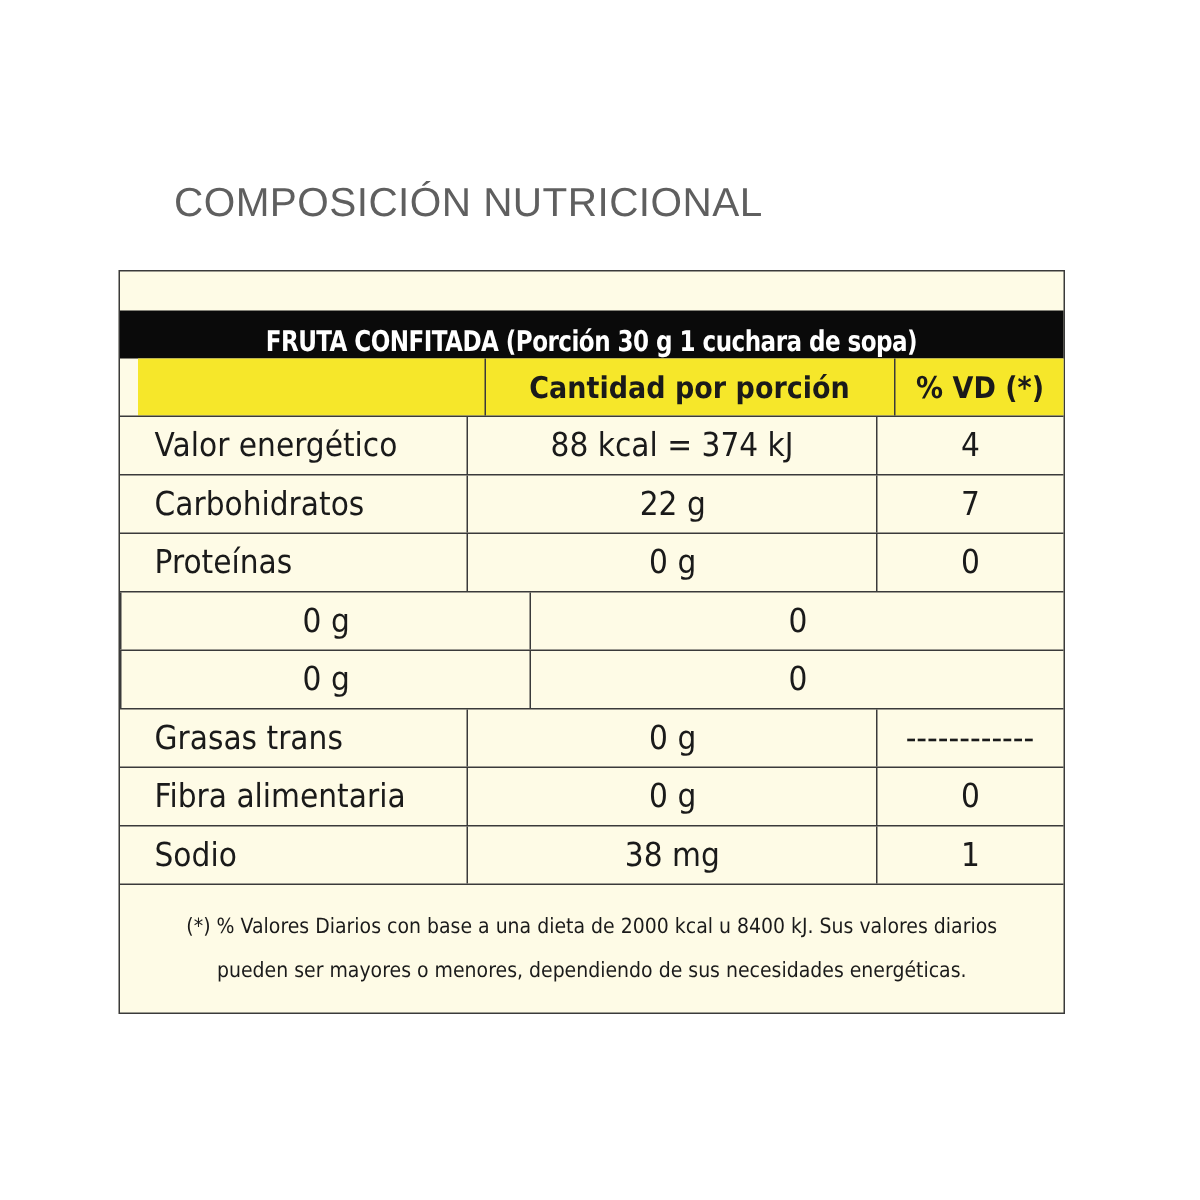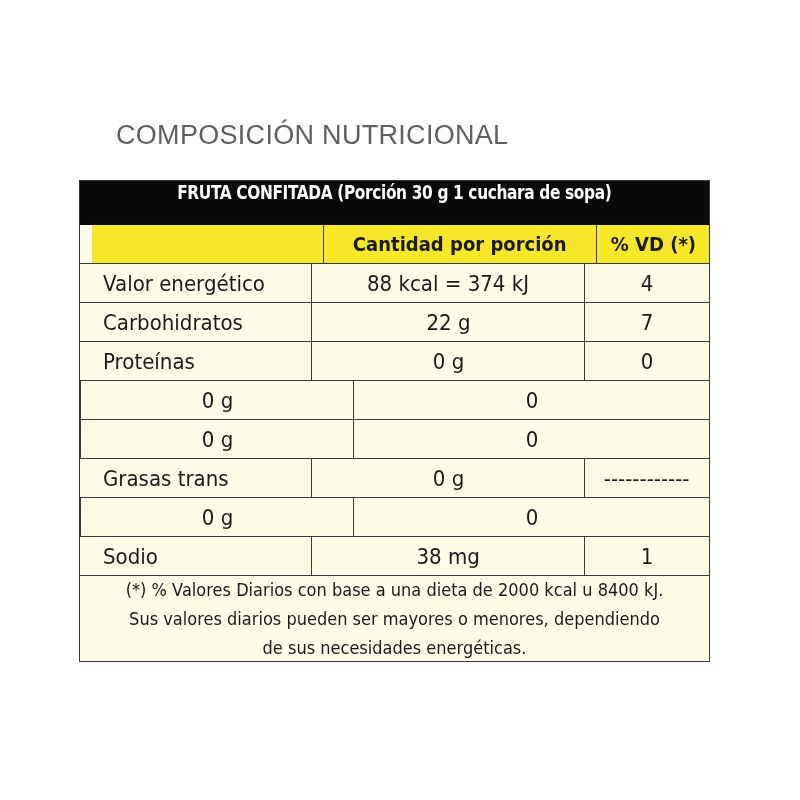--- a/index.html
+++ b/index.html
@@ -28,32 +28,33 @@
     .nutri-table {
       position: absolute;
       left: 79px;
       top: 180px;
       width: 631px;
       border: 1.5px solid #3a3a3a;
       box-sizing: border-box;
       background: #fefbe6;
     }
     .title-bar {
-      height: 44px;
+      height: 32px;
       background: #0a0a0a;
       color: #ffffff;
       font-size: 19px;
       font-weight: bold;
       display: flex;
-      align-items: flex-start;
+      align-items: flex-end;
       justify-content: center;
       white-space: nowrap;
       letter-spacing: -0.4px;
       font-family: "DejaVu Sans Condensed", "DejaVu Sans", sans-serif;
       transform-origin: center;
+      margin-top: 26px;
     }
     .title-bar span {
       display: inline-block;
       transform: scaleX(0.9);
     }
     .row {
       display: flex;
       height: 39px;
       border-top: 1.5px solid #3a3a3a;
       box-sizing: border-box;
@@ -84,21 +85,21 @@
     .row.head .cell { font-weight: bold; font-size: 20px; }
     .footnote {
       border-top: 1.5px solid #3a3a3a;
       height: 86px;
       box-sizing: border-box;
       display: flex;
       align-items: center;
       justify-content: center;
       text-align: center;
       padding: 0 10px;
-      font-size: 18px;
+      font-size: 14px;
       line-height: 29px;
       color: #1a1a1a;
     }
     .footnote p {
       margin: 0;
       transform: scaleX(0.9);
       width: 680px;
     }
   </style>
 </head>
@@ -177,20 +178,23 @@
         <span>Grasas trans</span>
       </div>
     <div class="cell c2">
         <span>0 g</span>
       </div>
     <div class="cell c3">
         <span>------------</span>
       </div>
   </div>
   <div class="row">
+    <div class="cell c1">
+        <span>Fibra alimentaria</span>
+      </div>
     <div class="cell c2">
         <span>0 g</span>
       </div>
     <div class="cell c3">
         <span>0</span>
       </div>
   </div>
   <div class="row">
     <div class="cell c1">
         <span>Sodio</span>

